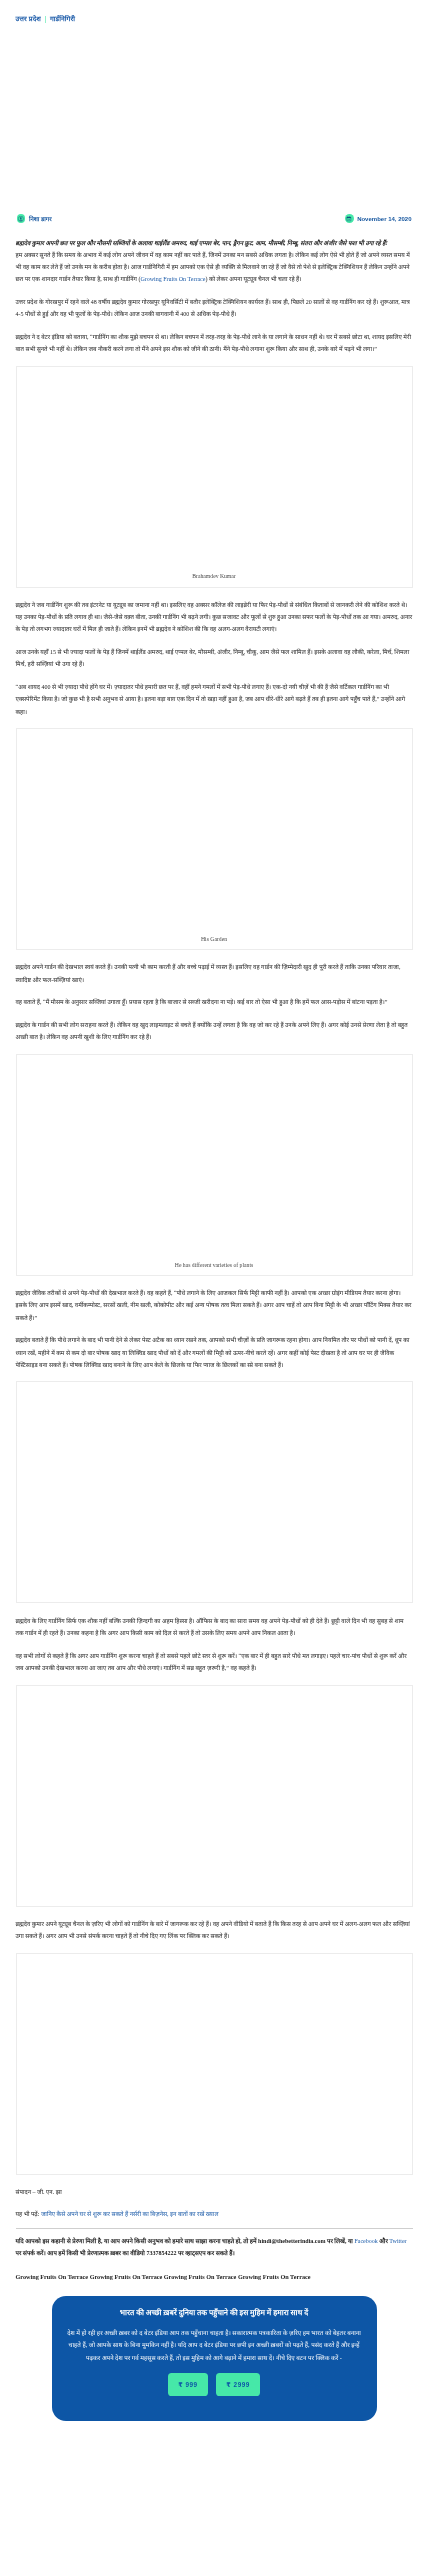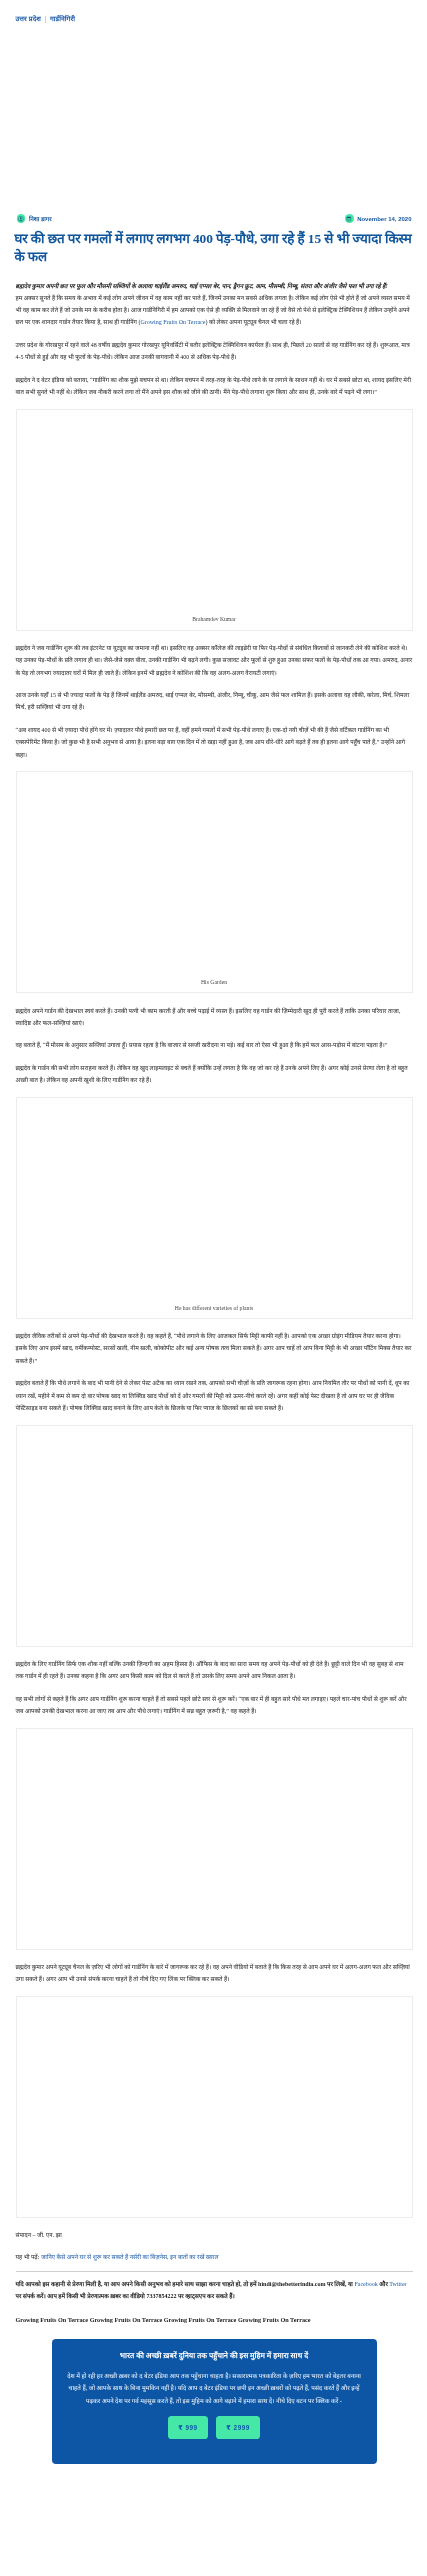--- a/index.html
+++ b/index.html
@@ -138,21 +138,21 @@
     line-height:1.95;
     font-weight:700;
     color:#1a1a1a;
   }
 
   
   .subscribe-card{
     margin:9.3px auto 17.5px auto;
     width:325px;
     background:#0d56a6;
-    border-radius:4px;
+    border-radius:14px;
     color:#ffffff;
     box-sizing:border-box;
     padding:11.3px 13.4px 25px 13.4px;
   }
   .subscribe-card h2{
     margin:0 0 8.2px 0;
     font-size:7.5px;
     text-align:center;
     font-weight:700;
     line-height:1.5;
@@ -211,21 +211,20 @@
           <rect x="7" y="2.2" width="2.2" height="4.2" rx="1" fill="#0d3f7a"></rect>
           <rect x="14.8" y="2.2" width="2.2" height="4.2" rx="1" fill="#0d3f7a"></rect>
           <circle cx="9" cy="14" r="1.7" fill="#0d3f7a"></circle>
           <circle cx="15" cy="14" r="1.7" fill="#0d3f7a"></circle>
         </svg>
       </span>
       <span class="meta-text">November 14, 2020</span>
     </div>
   </div>
 
-  <h1 class="article-title">घर की छत पर गमलों में लगाए लगभग 400 पेड़-पौधे, उगा रहे हैं 15 से भी ज्यादा किस्म के फल</h1>
 
   <div class="excerpt">ब्रह्मदेव कुमार अपनी छत पर फूल और मौसमी सब्जियों के अलावा थाईलैंड अमरुद, थाई एप्पल बेर, पान, ड्रैगन फ्रूट, आम, मौसम्बी, निम्बू, संतरा और अंजीर जैसे फल भी उगा रहे हैं!</div>
 
   <div class="body-copy">
 
     <p><span>हम अक्सर सुनते हैं कि समय के अभाव में कई लोग अपने जीवन में वह काम नहीं कर पाते हैं, जिनमें उनका मन सबसे अधिक लगता है। लेकिन कई लोग ऐसे भी होते हैं जो अपने व्यस्त समय में भी वह काम कर लेते हैं जो उनके मन के करीब होता है। आज गार्डनिगिरी में हम आपको एक ऐसे ही व्यक्ति से मिलवाने जा रहे हैं जो वैसे तो पेशे से इलेक्ट्रिक टेक्निशियन हैं लेकिन उन्होंने अपने छत पर एक शानदार गार्डन तैयार किया है, साथ ही गार्डनिंग (</span><a class="inline-link" href="#">Growing Fruits On Terrace</a><span>) को लेकर अपना यूट्यूब चैनल भी चला रहे हैं।</span></p>
 
     <p>उत्तर प्रदेश के गोरखपुर में रहने वाले 48 वर्षीय ब्रह्मदेव कुमार गोरखपुर यूनिवर्सिटी में बतौर इलेक्ट्रिक टेक्निशियन कार्यरत हैं। साथ ही, पिछले 20 सालों से वह गार्डनिंग कर रहे हैं। शुरूआत, मात्र 4-5 पौधों से हुई और वह भी फूलों के पेड़-पौधे। लेकिन आज उनकी बागवानी में 400 से अधिक पेड़-पौधे हैं।</p>
 
     <p>ब्रह्मदेव ने द बेटर इंडिया को बताया, “गार्डनिंग का शौक मुझे बचपन से था। लेकिन बचपन में तरह-तरह के पेड़-पौधे लाने के या लगाने के साधन नहीं थे। घर में सबसे छोटा था, शायद इसलिए मेरी बात सभी सुनते भी नहीं थे। लेकिन जब नौकरी करने लगा तो मैंने अपने इस शौक को जीने की ठानी। मैंने पेड़-पौधे लगाना शुरू किया और साथ ही, उनके बारे में पढ़ने भी लगा।”</p>

